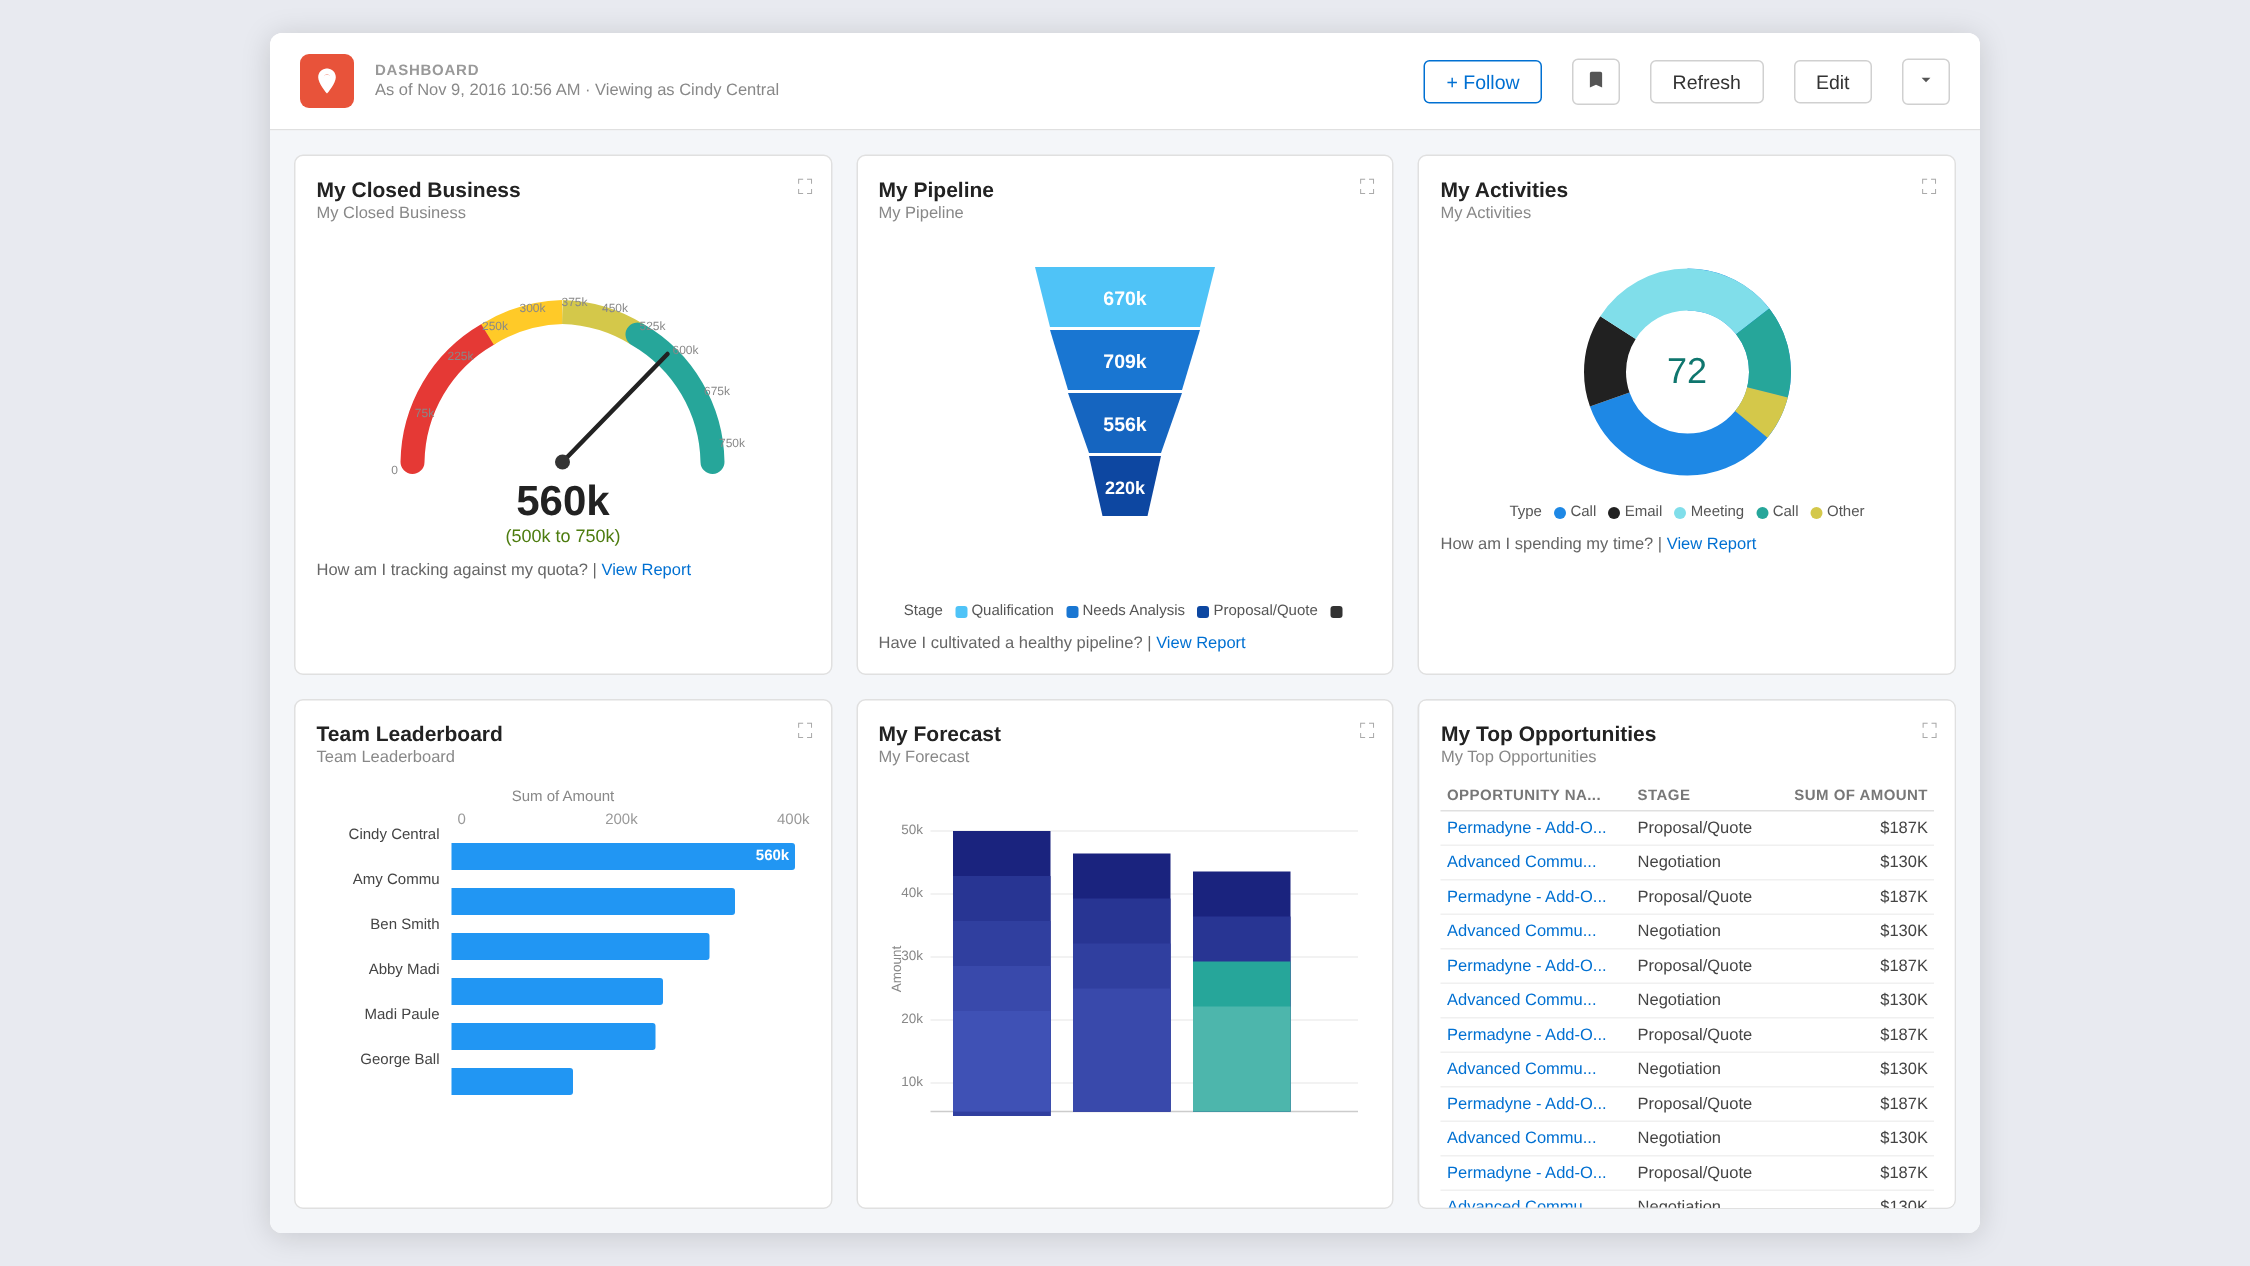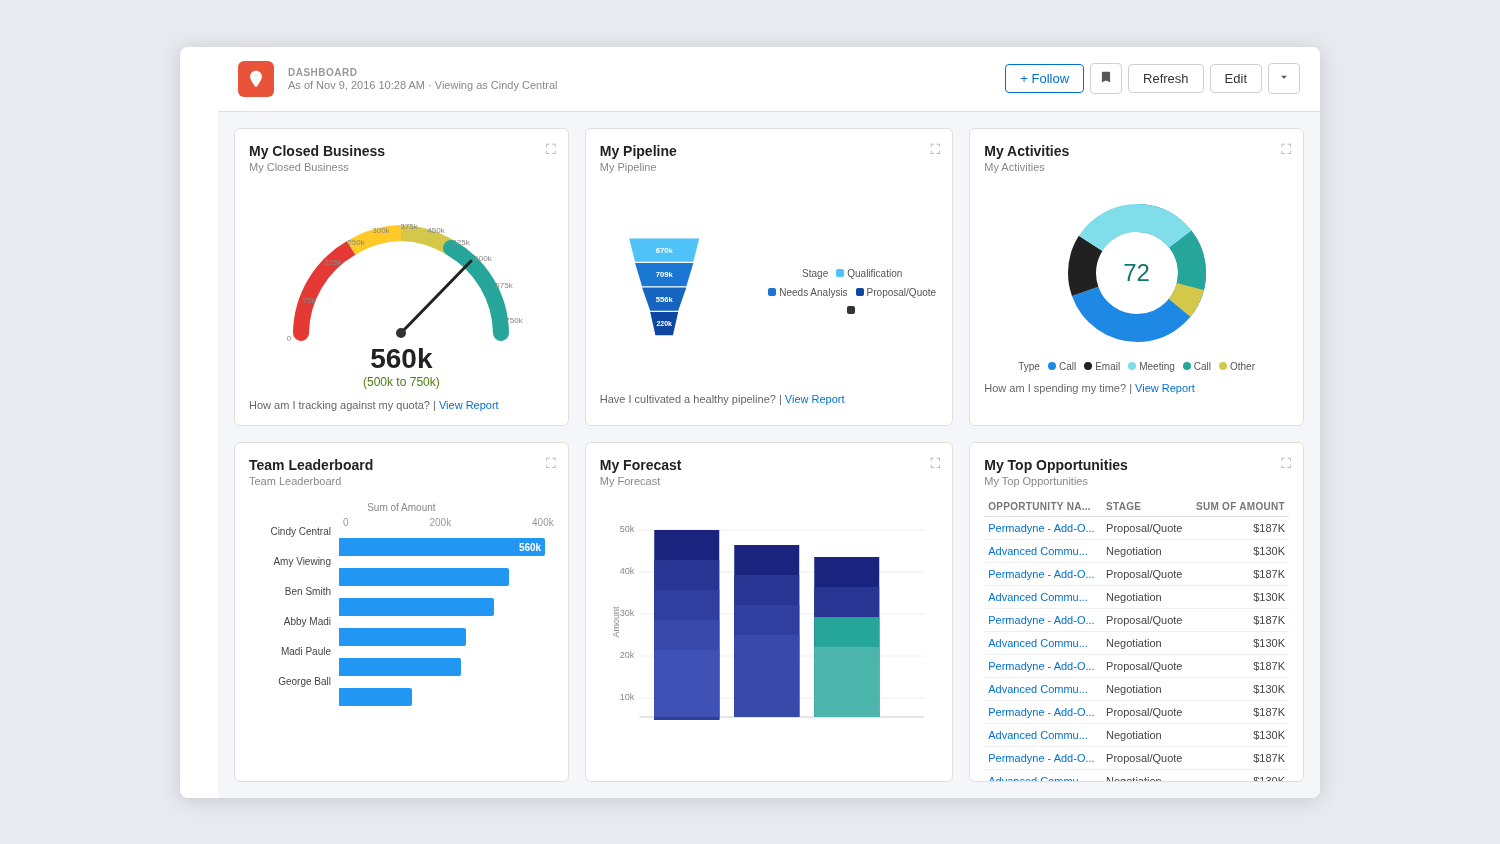--- a/index.html
+++ b/index.html
@@ -11,21 +11,20 @@
       align-items: center;
       min-height: 100vh;
       padding: 20px;
     }
     .app-container {
       background: #fff;
       border-radius: 8px;
       box-shadow: 0 2px 20px rgba(0,0,0,0.15);
       width: 1140px;
       overflow: hidden;
-      padding-left: 38px;
     }
     .header {
       display: flex;
       align-items: center;
       padding: 14px 20px;
       border-bottom: 1px solid #e0e0e0;
       background: #fff;
     }
     .header-logo {
       width: 36px;
@@ -53,21 +52,21 @@
       color: #222;
     }
     .header-subtitle {
       font-size: 11px;
       color: #888;
       margin-top: 1px;
     }
     .header-actions {
       display: flex;
       align-items: center;
-      gap: 6px;
+      gap: 20px;
     }
     .btn {
       padding: 6px 14px;
       border-radius: 4px;
       font-size: 13px;
       cursor: pointer;
       border: 1px solid #d0d0d0;
       background: #fff;
       color: #333;
       display: flex;
@@ -145,21 +144,21 @@
     }
     .gauge-range {
       font-size: 12px;
       color: #4d7c0f;
       text-align: center;
     }
 
     
     .funnel-container {
       display: flex;
-      flex-direction: row;
+      flex-direction: column;
       align-items: center;
       padding: 10px 0;
       gap: 38px;
     }
     .funnel-legend {
       display: flex;
       flex-wrap: wrap;
       gap: 8px;
       font-size: 10px;
       color: #555;
@@ -313,21 +312,21 @@
   <div class="header">
     <div class="header-logo">
       <svg viewBox="0 0 24 24" fill="white">
         <circle cx="12" cy="10" r="3" fill="white"></circle>
         <path d="M12 2C8.13 2 5 5.13 5 9c0 5.25 7 13 7 13s7-7.75 7-13c0-3.87-3.13-7-7-7z" fill="white" opacity="0.3"></path>
         <path d="M12 2C8.13 2 5 5.13 5 9c0 5.25 7 13 7 13s7-7.75 7-13c0-3.87-3.13-7-7-7zm0 9.5c-1.38 0-2.5-1.12-2.5-2.5s1.12-2.5 2.5-2.5 2.5 1.12 2.5 2.5-1.12 2.5-2.5 2.5z" fill="white"></path>
       </svg>
     </div>
     <div class="header-info">
       <div class="header-label">DASHBOARD</div>
-      <div class="header-subtitle">As of Nov 9, 2016 10:28 AM · Viewing as Cindy Central</div>
+      <div class="header-subtitle">As of Nov 9, 2016 10:56 AM · Viewing as Cindy Central</div>
     </div>
     <div class="header-actions">
       <button class="btn btn-primary">+ Follow</button>
       <button class="btn-icon">
         <svg width="14" height="14" viewBox="0 0 24 24" fill="#555">
             <path d="M17 3H7c-1.1 0-2 .9-2 2v16l7-3 7 3V5c0-1.1-.9-2-2-2z"></path>
           </svg>
       </button>
       <button class="btn">Refresh</button>
       <button class="btn">Edit</button>
@@ -477,21 +476,21 @@
 
     <div class="widget">
       <div class="widget-title">Team Leaderboard</div>
       <div class="widget-subtitle">Team Leaderboard</div>
       <div class="widget-expand">⛶</div>
       <div class="leaderboard-chart">
         <div style="font-size:10px;color:#888;text-align:center;margin-bottom:4px;">Sum of Amount</div>
         <div class="bar-chart-area">
           <div class="bar-labels">
             <div class="bar-label">Cindy Central</div>
-            <div class="bar-label">Amy Viewing</div>
+            <div class="bar-label">Amy Commu</div>
             <div class="bar-label">Ben Smith</div>
             <div class="bar-label">Abby Madi</div>
             <div class="bar-label">Madi Paule</div>
             <div class="bar-label">George Ball</div>
           </div>
           <div class="bar-chart-body">
             <div class="bar-axis-labels">
               <span>0</span>
                 <span>200k</span>
                 <span>400k</span>

